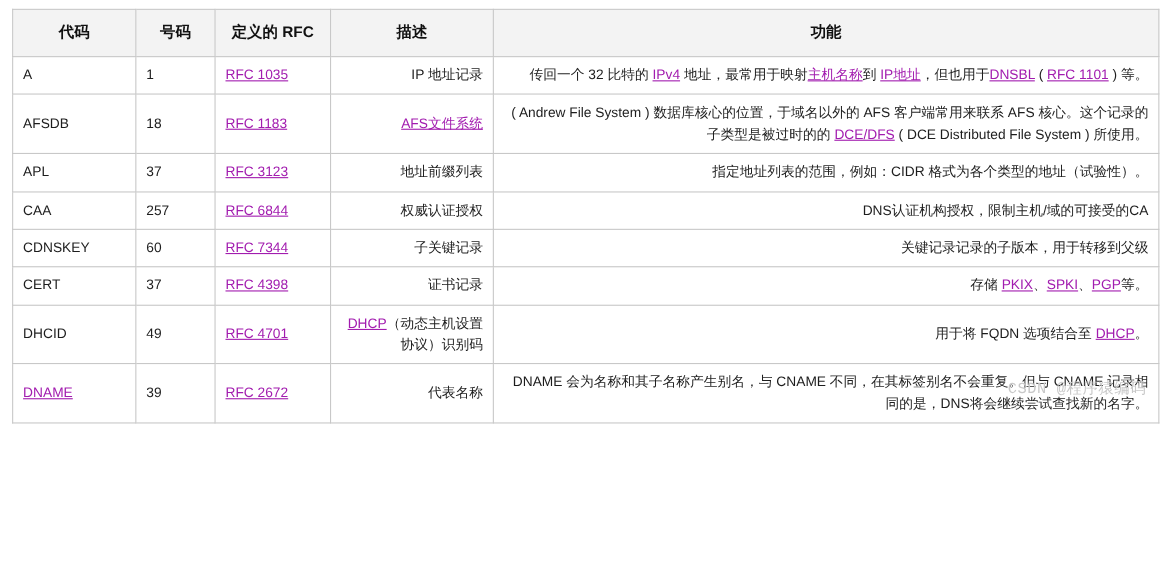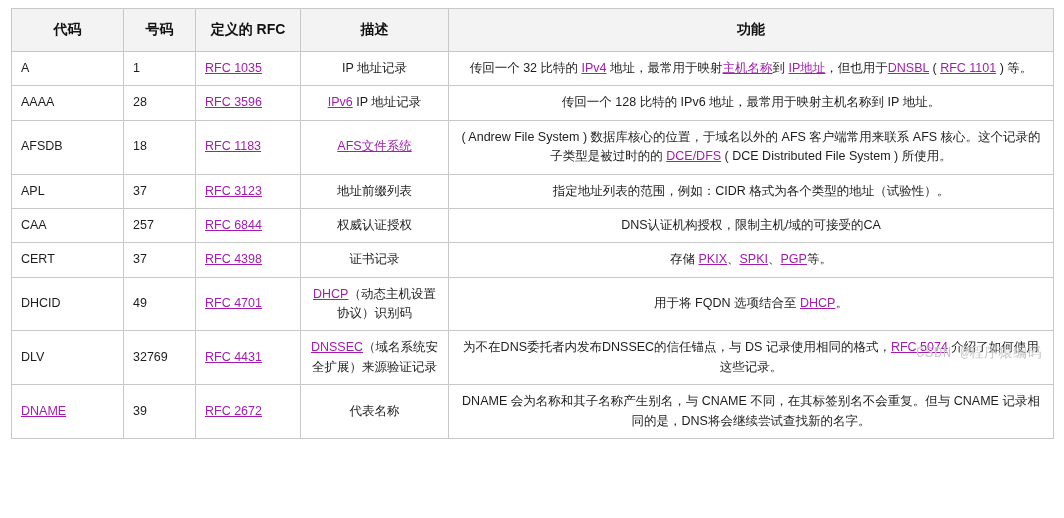--- a/index.html
+++ b/index.html
@@ -45,22 +45,22 @@
     color: #111;
   }
   table.dns-table tbody td {
     padding: 7px 9px;
     color: #1d1d1d;
     background: #ffffff;
   }
   td.c-code { text-align: left; padding-left: 12px; font-size: 12.5px; }
   td.c-num  { text-align: left; padding-left: 12px; font-size: 12.5px; }
   td.c-rfc  { text-align: left; padding-left: 12px; }
-  td.c-desc { text-align: center; padding-left: 12px; }
-  td.c-func { text-align: center; padding-left: 12px; padding-right: 10px; }
+  td.c-desc { text-align: right; padding-left: 12px; }
+  td.c-func { text-align: right; padding-left: 12px; padding-right: 10px; }
 
   col.w-code { width: 112px; }
   col.w-num  { width: 72px; }
   col.w-rfc  { width: 105px; }
   col.w-desc { width: 148px; }
   col.w-func { width: 605px; }
 
   a.lnk {
     color: #a21caf;
     text-decoration: underline;
@@ -103,27 +103,20 @@
     </thead>
     <tbody id="table-body">
         <tr>
           <td class="c-code"><span>A</span></td>
           <td class="c-num">1</td>
           <td class="c-rfc"><a class="lnk">RFC 1035</a></td>
           <td class="c-desc"><span>IP 地址记录</span></td>
           <td class="c-func"><span>传回一个 32 比特的 </span><a class="lnk">IPv4</a><span> 地址，最常用于映射</span><a class="lnk">主机名称</a><span>到 </span><a class="lnk">IP地址</a><span>，但也用于</span><a class="lnk">DNSBL</a><span> ( </span><a class="lnk">RFC 1101</a><span> ) 等。</span></td>
         </tr>
         <tr>
-          <td class="c-code"><span>AAAA</span></td>
-          <td class="c-num">28</td>
-          <td class="c-rfc"><a class="lnk">RFC 3596</a></td>
-          <td class="c-desc"><a class="lnk">IPv6</a><span> IP 地址记录</span></td>
-          <td class="c-func"><span>传回一个 128 比特的 IPv6 地址，最常用于映射主机名称到 IP 地址。</span></td>
-        </tr>
-        <tr>
           <td class="c-code"><span>AFSDB</span></td>
           <td class="c-num">18</td>
           <td class="c-rfc"><a class="lnk">RFC 1183</a></td>
           <td class="c-desc"><a class="lnk">AFS文件系统</a></td>
           <td class="c-func"><span> ( Andrew File System ) 数据库核心的位置，于域名以外的 AFS 客户端常用来联系 AFS 核心。这个记录的子类型是被过时的的 </span><a class="lnk">DCE/DFS</a><span> ( DCE Distributed File System ) 所使用。</span></td>
         </tr>
         <tr>
           <td class="c-code"><span>APL</span></td>
           <td class="c-num">37</td>
           <td class="c-rfc"><a class="lnk">RFC 3123</a></td>
@@ -131,39 +124,39 @@
           <td class="c-func"><span>指定地址列表的范围，例如：CIDR 格式为各个类型的地址（试验性）。</span></td>
         </tr>
         <tr>
           <td class="c-code"><span>CAA</span></td>
           <td class="c-num">257</td>
           <td class="c-rfc"><a class="lnk">RFC 6844</a></td>
           <td class="c-desc"><span>权威认证授权</span></td>
           <td class="c-func"><span>DNS认证机构授权，限制主机/域的可接受的CA</span></td>
         </tr>
         <tr>
+          <td class="c-code"><span>CDNSKEY</span></td>
+          <td class="c-num">60</td>
+          <td class="c-rfc"><a class="lnk">RFC 7344</a></td>
+          <td class="c-desc"><span>子关键记录</span></td>
+          <td class="c-func"><span>关键记录记录的子版本，用于转移到父级</span></td>
+        </tr>
+        <tr>
           <td class="c-code"><span>CERT</span></td>
           <td class="c-num">37</td>
           <td class="c-rfc"><a class="lnk">RFC 4398</a></td>
           <td class="c-desc"><span>证书记录</span></td>
           <td class="c-func"><span>存储 </span><a class="lnk">PKIX</a><span>、</span><a class="lnk">SPKI</a><span>、</span><a class="lnk">PGP</a><span>等。</span></td>
         </tr>
         <tr>
           <td class="c-code"><span>DHCID</span></td>
           <td class="c-num">49</td>
           <td class="c-rfc"><a class="lnk">RFC 4701</a></td>
           <td class="c-desc"><a class="lnk">DHCP</a><span>（动态主机设置协议）识别码</span></td>
           <td class="c-func"><span>用于将 FQDN 选项结合至 </span><a class="lnk">DHCP</a><span>。</span></td>
-        </tr>
-        <tr>
-          <td class="c-code"><span>DLV</span></td>
-          <td class="c-num">32769</td>
-          <td class="c-rfc"><a class="lnk">RFC 4431</a></td>
-          <td class="c-desc"><a class="lnk">DNSSEC</a><span>（域名系统安全扩展）来源验证记录</span></td>
-          <td class="c-func"><span>为不在DNS委托者内发布DNSSEC的信任锚点，与 DS 记录使用相同的格式，</span><a class="lnk">RFC 5074</a><span> 介绍了如何使用这些记录。</span></td>
         </tr>
         <tr>
           <td class="c-code"><a class="lnk">DNAME</a></td>
           <td class="c-num">39</td>
           <td class="c-rfc"><a class="lnk">RFC 2672</a></td>
           <td class="c-desc"><span>代表名称</span></td>
           <td class="c-func"><span>DNAME 会为名称和其子名称产生别名，与 CNAME 不同，在其标签别名不会重复。但与 CNAME 记录相同的是，DNS将会继续尝试查找新的名字。</span></td>
         </tr>
       </tbody>
   </table>

